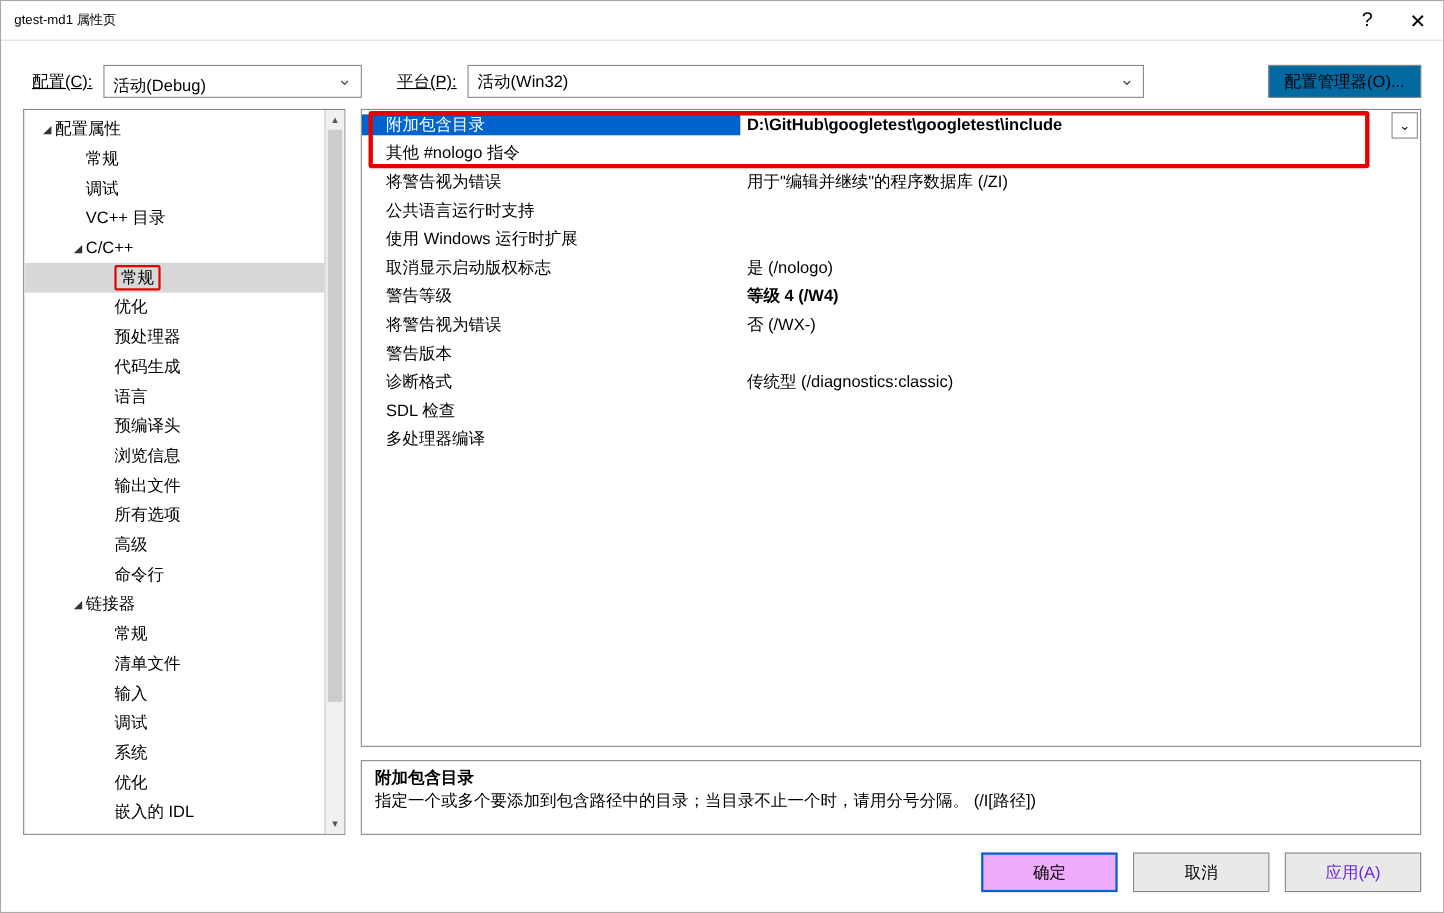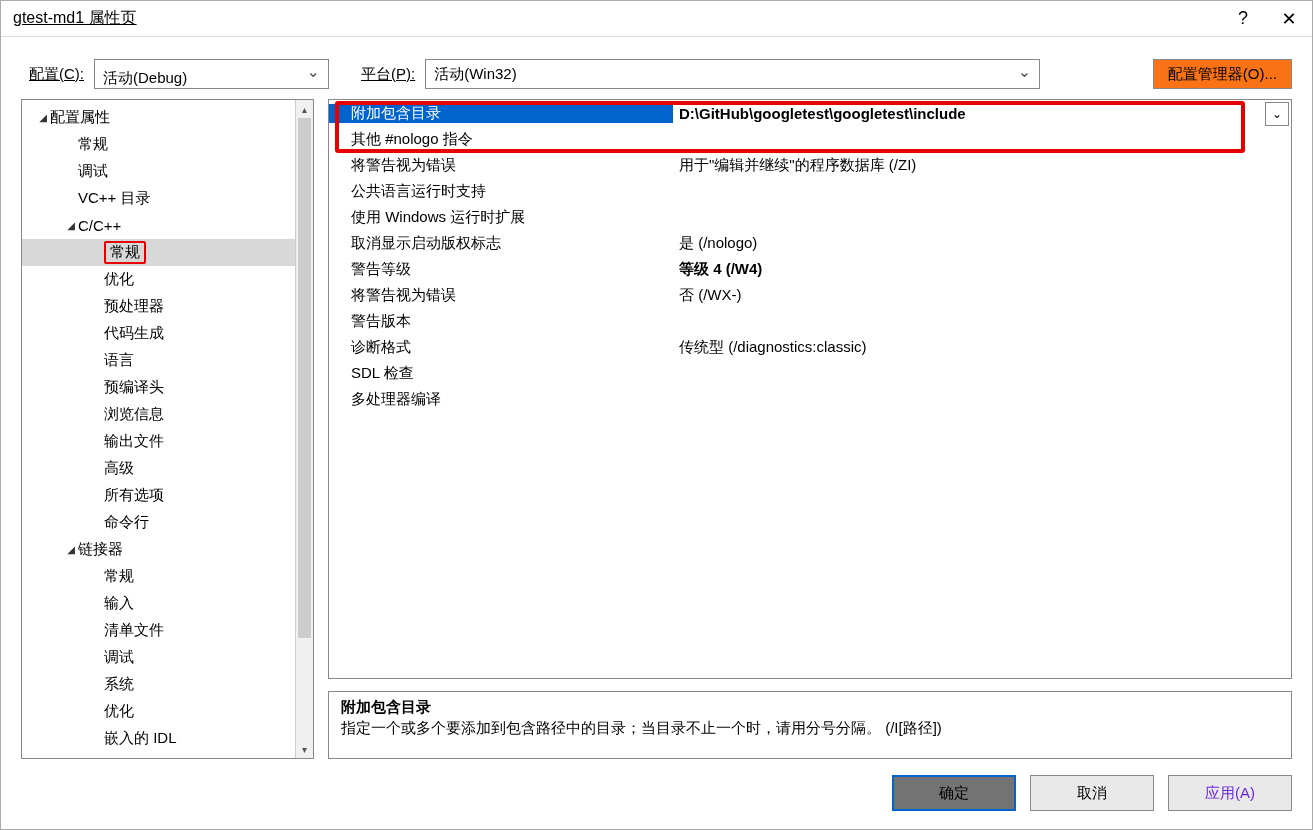--- a/index.html
+++ b/index.html
@@ -1,27 +1,27 @@
 <!DOCTYPE html>
 <html><head>
   <meta charset="utf-8">
   <style>
     * { box-sizing: border-box; margin: 0; padding: 0; }
     body { font-family: "Microsoft YaHei", "Segoe UI", sans-serif; font-size: 15px; background: #fff; color: #000; }
     .dialog { width: 1313px; height: 830px; display: flex; flex-direction: column; border: 1px solid #aaa; }
     .titlebar { height: 36px; display: flex; align-items: center; padding: 0 0 0 12px; border-bottom: 1px solid #ddd; }
-    .titlebar-title { flex: 1; font-size: 16px; text-decoration: underline; }
+    .titlebar-title { flex: 1; font-size: 12px; }
     .titlebar-btn { width: 46px; height: 36px; display: flex; align-items: center; justify-content: center; font-size: 18px; cursor: pointer; }
     .config-row { display: flex; align-items: center; padding: 22px 20px 10px 28px; gap: 10px; }
     .config-label { font-size: 15px; text-decoration: underline; }
     .combo { height: 30px; border: 1px solid #888; padding: 0 28px 0 8px; display: flex; align-items: center; background: #fff; position: relative; }
     .combo::after { content: "⌄"; position: absolute; right: 8px; top: 2px; font-size: 16px; color: #555; }
     .combo-config { width: 235px; align-items: flex-end; }
     .combo-platform { width: 615px; }
-    .btn { height: 30px; padding: 0 14px; border: 1px solid #888; background: #f97316; display: flex; align-items: center; justify-content: flex-end; cursor: pointer; }
+    .btn { height: 30px; padding: 0 14px; border: 1px solid #888; background: #0369a1; display: flex; align-items: center; justify-content: flex-end; cursor: pointer; }
     .body-area { flex: 1; display: flex; padding: 0 20px 16px 20px; gap: 14px; min-height: 0; }
     .tree-panel { width: 293px; border: 1px solid #888; position: relative; display: flex; }
     .tree-scroll { flex: 1; overflow: hidden; padding: 4px 0; }
     .tree-scrollbar { width: 18px; border-left: 1px solid #ccc; background: #f0f0f0; position: relative; }
     .tree-scrollbar-thumb { position: absolute; top: 18px; left: 2px; right: 2px; height: 520px; background: #ccc; }
     .tree-scrollbar-arrow { position: absolute; left: 0; right: 0; height: 18px; display: flex; align-items: center; justify-content: center; font-size: 10px; color: #555; }
     .tree-scrollbar-arrow.up { top: 0; }
     .tree-scrollbar-arrow.down { bottom: 0; }
     .tree-item { height: 27px; display: flex; align-items: center; padding-left: 14px; cursor: pointer; white-space: nowrap; }
     .tree-item .arrow { width: 14px; display: inline-flex; justify-content: center; font-size: 10px; color: #333; }
@@ -36,21 +36,21 @@
     .prop-value { flex: 1; padding-left: 6px; }
     .prop-row.selected .prop-label { background: #0063ce; color: #fff; }
     .prop-row.selected .prop-value { font-weight: bold; }
     .prop-row.bold .prop-value { font-weight: bold; }
     .highlight-box { position: absolute; top: 1px; left: 6px; right: 46px; height: 52px; border: 4px solid #e60000; border-radius: 3px; pointer-events: none; }
     .prop-dropdown-btn { position: absolute; top: 2px; right: 2px; width: 24px; height: 24px; border: 1px solid #888; background: #fff; display: flex; align-items: center; justify-content: center; font-size: 12px; }
     .desc-panel { height: 68px; border: 1px solid #888; padding: 6px 12px; }
     .desc-title { font-weight: bold; margin-bottom: 2px; }
     .button-row { display: flex; justify-content: flex-end; gap: 14px; padding: 0 20px 18px 0; }
     .dlg-btn { width: 124px; height: 36px; border: 1px solid #888; background: #e9e9e9; display: flex; align-items: center; justify-content: center; cursor: pointer; }
-    .dlg-btn.primary { border: 2px solid #0063ce; background: #737373; }
+    .dlg-btn.primary { border: 2px solid #0063ce; background: #f0abfc; }
     .dlg-btn.disabled { color: #6d28d9; }
     .lbl-spacer-left { margin-left: 22px; }
   </style>
 </head>
 <body>
 
 <div class="dialog">
   <div class="titlebar">
     <span class="titlebar-title">gtest-md1 属性页</span>
     <div class="titlebar-btn">
@@ -126,45 +126,45 @@
           <div class="tree-item level2">
             <span class="arrow"></span>
             <span>浏览信息</span>
           </div>
           <div class="tree-item level2">
             <span class="arrow"></span>
             <span>输出文件</span>
           </div>
           <div class="tree-item level2">
             <span class="arrow"></span>
+            <span>所有选项</span>
+          </div>
+          <div class="tree-item level2">
+            <span class="arrow"></span>
             <span>高级</span>
-          </div>
-          <div class="tree-item level2">
-            <span class="arrow"></span>
-            <span>所有选项</span>
           </div>
           <div class="tree-item level2">
             <span class="arrow"></span>
             <span>命令行</span>
           </div>
           <div class="tree-item level1">
             <span class="arrow">◢</span>
             <span>链接器</span>
           </div>
           <div class="tree-item level2">
             <span class="arrow"></span>
             <span>常规</span>
           </div>
           <div class="tree-item level2">
             <span class="arrow"></span>
+            <span>清单文件</span>
+          </div>
+          <div class="tree-item level2">
+            <span class="arrow"></span>
             <span>输入</span>
-          </div>
-          <div class="tree-item level2">
-            <span class="arrow"></span>
-            <span>清单文件</span>
           </div>
           <div class="tree-item level2">
             <span class="arrow"></span>
             <span>调试</span>
           </div>
           <div class="tree-item level2">
             <span class="arrow"></span>
             <span>系统</span>
           </div>
           <div class="tree-item level2">

